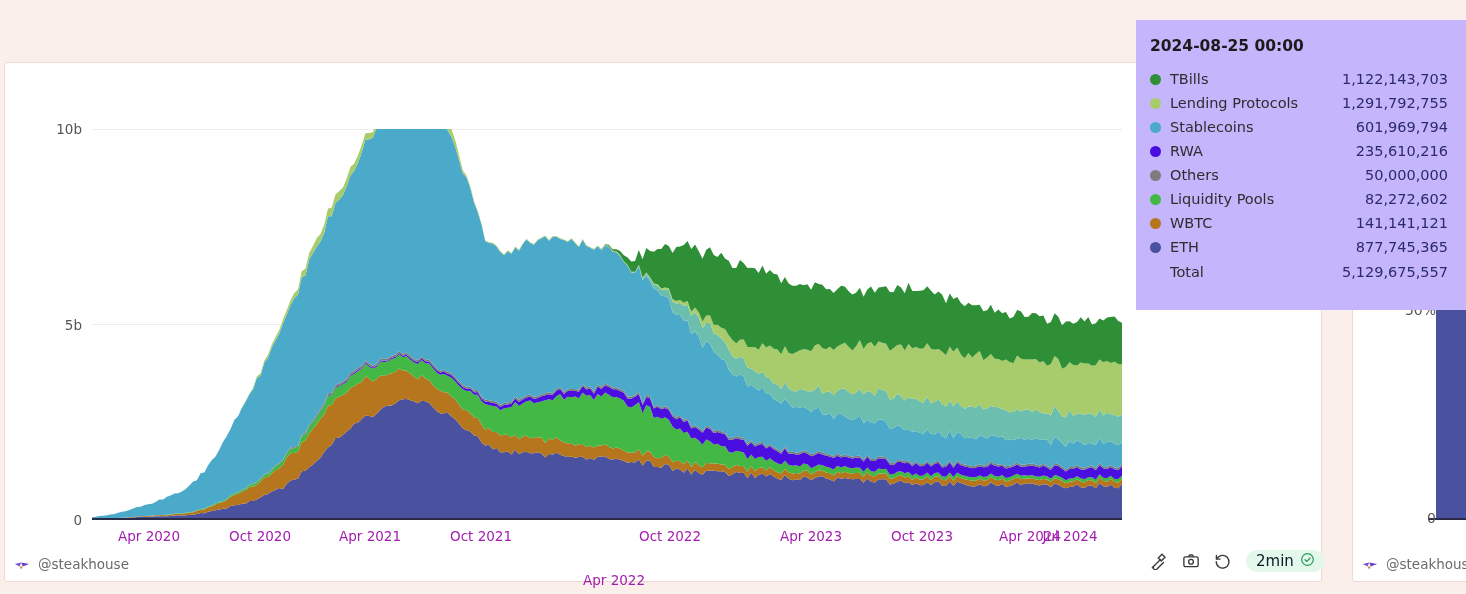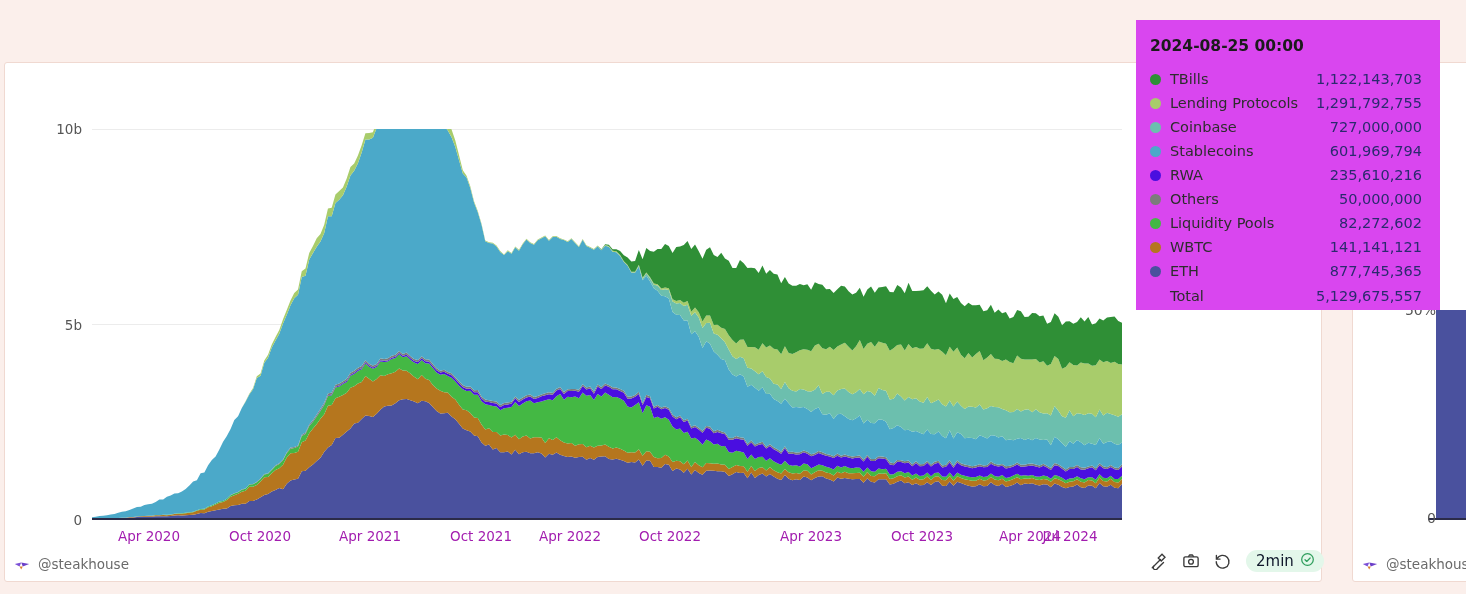--- a/index.html
+++ b/index.html
@@ -62,22 +62,22 @@
   #legend-main {
     position: absolute; left: 1130px; top: 148px; width: 178px;
     display: flex; flex-direction: column; align-items: flex-end; gap: 8.5px;
   }
   .leg-item { display: flex; align-items: center; gap: 8px; }
   .leg-label { font-size: 13.5px; color: #555; white-space: nowrap; }
   .leg-sw { width: 13px; height: 13px; border-radius: 3px; flex: none; }
 
   
   #tooltip {
-    position: absolute; left: 1136px; top: 20px; width: 304px; height: 290px;
-    background: #d946ef;
+    position: absolute; left: 1136px; top: 20px; width: 330px; height: 290px;
+    background: #c4b5fd;
     padding: 17px 18px 10px 14px;
     z-index: 40;
   }
   #tt-date { font-size: 15.5px; font-weight: bold; color: #1b1b1b; margin-bottom: 12px; }
   .tt-row { display: flex; align-items: center; height: 24px; }
   .tt-dot { width: 11px; height: 11px; border-radius: 50%; flex: none; margin-right: 9px; }
   .tt-name { font-size: 14.5px; color: #2d2d2d; flex: none; }
   .tt-val  { font-size: 14.5px; color: #2b2a6e; margin-left: auto; font-variant-numeric: tabular-nums; }
   .tt-row.total { margin-top: 1px; }
   .tt-row.total .tt-name { margin-left: 20px; color: #2d2d2d; }
@@ -147,21 +147,21 @@
         <path d="M 0.00 388.25 L 3.75 387.74 L 7.49 386.97 L 11.24 386.70 L 14.98 386.24 L 18.73 385.53 L 22.47 384.90 L 26.22 383.82 L 29.96 382.81 L 33.71 382.13 L 37.45 380.97 L 41.20 379.45 L 44.95 378.06 L 48.69 377.75 L 52.44 376.06 L 56.18 375.15 L 59.93 374.79 L 63.67 372.97 L 67.42 370.43 L 71.16 370.61 L 74.91 367.77 L 78.65 366.42 L 82.40 364.40 L 86.15 364.20 L 89.89 362.59 L 93.64 359.96 L 97.38 356.59 L 101.13 352.61 L 104.87 351.17 L 108.62 344.34 L 112.36 343.54 L 116.11 336.18 L 119.85 331.10 L 123.60 327.52 L 127.35 320.53 L 131.09 312.71 L 134.84 307.02 L 138.58 300.03 L 142.33 291.08 L 146.07 287.33 L 149.82 279.02 L 153.56 272.25 L 157.31 264.73 L 161.05 259.10 L 164.80 247.30 L 168.55 244.59 L 172.29 231.40 L 176.04 225.79 L 179.78 215.57 L 183.53 207.96 L 187.27 201.07 L 191.02 190.18 L 194.76 180.99 L 198.51 171.48 L 202.25 163.95 L 206.00 160.38 L 209.75 142.16 L 213.49 139.49 L 217.24 123.94 L 220.98 116.91 L 224.73 109.23 L 228.47 104.91 L 232.22 95.63 L 235.96 79.62 L 239.71 78.82 L 243.45 65.38 L 247.20 61.90 L 250.95 58.58 L 254.69 49.55 L 258.44 37.95 L 262.18 34.40 L 265.93 26.53 L 269.67 16.14 L 273.42 4.22 L 277.16 3.96 L 280.91 3.21 L 284.65 -6.98 L 288.40 -12.34 L 292.15 -18.90 L 295.89 -24.20 L 299.64 -29.63 L 303.38 -30.61 L 307.13 -38.37 L 310.87 -36.87 L 314.62 -35.20 L 318.36 -32.77 L 322.11 -30.90 L 325.85 -32.56 L 329.60 -34.04 L 333.35 -33.59 L 337.09 -29.36 L 340.84 -25.94 L 344.58 -17.47 L 348.33 -16.50 L 352.07 -12.33 L 355.82 -8.50 L 359.56 0.59 L 363.31 11.54 L 367.05 26.16 L 370.80 41.23 L 374.55 46.70 L 378.29 57.13 L 382.04 72.17 L 385.78 81.96 L 389.53 94.71 L 393.27 111.40 L 397.02 113.13 L 400.76 113.77 L 404.51 116.59 L 408.25 122.06 L 412.00 125.39 L 415.75 121.34 L 419.49 123.88 L 423.24 117.45 L 426.98 120.87 L 430.73 114.39 L 434.47 109.83 L 438.22 113.18 L 441.96 114.96 L 445.71 110.59 L 449.45 108.58 L 453.20 106.62 L 456.95 110.90 L 460.69 107.26 L 464.44 107.01 L 468.18 109.29 L 471.93 110.39 L 475.67 112.29 L 479.42 109.20 L 483.16 113.19 L 486.91 117.31 L 490.65 109.95 L 494.40 116.33 L 498.15 118.11 L 501.89 119.94 L 505.64 116.61 L 509.38 120.24 L 513.13 115.25 L 516.87 115.77 L 520.62 120.25 L 524.36 120.20 L 528.11 122.03 L 531.85 126.19 L 535.60 128.56 L 539.35 132.58 L 543.09 131.88 L 546.84 121.00 L 550.58 130.32 L 554.33 118.97 L 558.07 121.97 L 561.82 122.66 L 565.56 119.97 L 569.31 120.02 L 573.05 115.02 L 576.80 116.92 L 580.55 123.91 L 584.29 117.92 L 588.04 117.50 L 591.78 115.88 L 595.53 112.02 L 599.27 120.00 L 603.02 115.46 L 606.76 122.25 L 610.51 129.80 L 614.25 120.65 L 618.00 118.21 L 621.75 126.07 L 625.49 128.05 L 629.24 123.69 L 632.98 129.61 L 636.73 131.77 L 640.47 139.08 L 644.22 138.95 L 647.96 130.96 L 651.71 134.20 L 655.45 139.04 L 659.20 138.68 L 662.95 139.17 L 666.69 143.89 L 670.44 136.56 L 674.18 144.70 L 677.93 141.06 L 681.67 144.82 L 685.42 145.42 L 689.16 154.26 L 692.91 148.03 L 696.65 154.40 L 700.40 156.74 L 704.15 156.74 L 707.89 154.95 L 711.64 156.30 L 715.38 155.29 L 719.13 160.74 L 722.87 153.24 L 726.62 155.00 L 730.36 155.83 L 734.11 160.18 L 737.85 159.97 L 741.60 164.01 L 745.35 160.33 L 749.09 156.81 L 752.84 157.47 L 756.58 162.33 L 760.33 165.49 L 764.07 163.81 L 767.82 158.84 L 771.56 167.66 L 775.31 160.57 L 779.05 157.61 L 782.80 163.87 L 786.55 158.56 L 790.29 157.91 L 794.04 157.31 L 797.78 162.94 L 801.53 163.13 L 805.27 156.11 L 809.02 158.59 L 812.76 164.32 L 816.51 153.80 L 820.25 161.91 L 824.00 162.10 L 827.75 161.82 L 831.49 161.31 L 835.24 157.25 L 838.98 161.74 L 842.73 165.51 L 846.47 162.50 L 850.22 165.71 L 853.96 174.28 L 857.71 164.61 L 861.45 170.07 L 865.20 168.03 L 868.95 173.97 L 872.69 177.14 L 876.44 173.85 L 880.18 176.37 L 883.93 176.24 L 887.67 175.81 L 891.42 182.21 L 895.16 181.23 L 898.91 175.74 L 902.65 183.74 L 906.40 180.51 L 910.15 184.23 L 913.89 183.07 L 917.64 189.43 L 921.38 187.94 L 925.13 180.94 L 928.87 182.37 L 932.62 187.97 L 936.36 187.72 L 940.11 183.94 L 943.85 184.14 L 947.60 187.34 L 951.35 186.42 L 955.09 194.82 L 958.84 192.95 L 962.58 184.17 L 966.33 187.67 L 970.07 196.31 L 973.82 192.62 L 977.56 192.30 L 981.31 194.69 L 985.05 192.96 L 988.80 188.13 L 992.55 192.50 L 996.29 188.10 L 1000.04 195.41 L 1003.78 194.33 L 1007.53 189.55 L 1011.27 191.53 L 1015.02 188.45 L 1018.76 187.97 L 1022.51 187.49 L 1026.25 191.95 L 1030.00 193.72 L 1030.00 235.55 L 1026.25 235.08 L 1022.51 232.84 L 1018.76 233.91 L 1015.02 231.91 L 1011.27 233.32 L 1007.53 230.54 L 1003.78 236.26 L 1000.04 236.65 L 996.29 234.51 L 992.55 234.42 L 988.80 233.38 L 985.05 236.59 L 981.31 236.01 L 977.56 233.34 L 973.82 238.05 L 970.07 239.81 L 966.33 229.94 L 962.58 227.03 L 958.84 234.97 L 955.09 236.85 L 951.35 232.30 L 947.60 233.42 L 943.85 230.11 L 940.11 230.40 L 936.36 230.62 L 932.62 230.43 L 928.87 229.64 L 925.13 226.49 L 921.38 234.28 L 917.64 232.98 L 913.89 230.48 L 910.15 232.02 L 906.40 229.94 L 902.65 229.67 L 898.91 224.97 L 895.16 228.49 L 891.42 231.25 L 887.67 222.08 L 883.93 225.09 L 880.18 228.45 L 876.44 224.12 L 872.69 229.22 L 868.95 225.72 L 865.20 218.55 L 861.45 222.66 L 857.71 217.72 L 853.96 226.14 L 850.22 222.74 L 846.47 220.07 L 842.73 220.66 L 838.98 219.71 L 835.24 214.36 L 831.49 219.41 L 827.75 219.72 L 824.00 218.01 L 820.25 219.20 L 816.51 214.89 L 812.76 221.55 L 809.02 215.54 L 805.27 215.92 L 801.53 219.32 L 797.78 221.77 L 794.04 214.73 L 790.29 213.64 L 786.55 212.46 L 782.80 217.85 L 779.05 213.01 L 775.31 214.81 L 771.56 220.10 L 767.82 211.06 L 764.07 217.32 L 760.33 221.54 L 756.58 217.68 L 752.84 213.75 L 749.09 215.48 L 745.35 217.57 L 741.60 221.10 L 737.85 217.85 L 734.11 220.14 L 730.36 219.23 L 726.62 214.76 L 722.87 216.44 L 719.13 222.15 L 715.38 220.83 L 711.64 220.37 L 707.89 221.34 L 704.15 223.33 L 700.40 224.94 L 696.65 223.88 L 692.91 217.28 L 689.16 225.14 L 685.42 220.49 L 681.67 219.72 L 677.93 216.46 L 674.18 218.45 L 670.44 214.35 L 666.69 220.81 L 662.95 218.31 L 659.20 218.12 L 655.45 218.02 L 651.71 210.42 L 647.96 210.65 L 644.22 214.45 L 640.47 211.04 L 636.73 206.35 L 632.98 200.08 L 629.24 198.64 L 625.49 195.76 L 621.75 196.02 L 618.00 186.44 L 614.25 186.49 L 610.51 192.50 L 606.76 183.34 L 603.02 178.41 L 599.27 182.87 L 595.53 172.07 L 591.78 173.76 L 588.04 171.01 L 584.29 172.03 L 580.55 170.35 L 576.80 159.19 L 573.05 158.55 L 569.31 159.57 L 565.56 155.23 L 561.82 154.52 L 558.07 148.13 L 554.33 143.58 L 550.58 148.75 L 546.84 135.74 L 543.09 142.81 L 539.35 142.82 L 535.60 136.03 L 531.85 132.14 L 528.11 126.06 L 524.36 122.31 L 520.62 121.81 L 516.87 116.96 L 513.13 116.02 L 509.38 120.64 L 505.64 116.61 L 501.89 119.94 L 498.15 118.11 L 494.40 116.33 L 490.65 109.95 L 486.91 117.31 L 483.16 113.19 L 479.42 109.20 L 475.67 112.29 L 471.93 110.39 L 468.18 109.29 L 464.44 107.01 L 460.69 107.26 L 456.95 110.90 L 453.20 106.62 L 449.45 108.58 L 445.71 110.59 L 441.96 114.96 L 438.22 113.18 L 434.47 109.83 L 430.73 114.39 L 426.98 120.87 L 423.24 117.45 L 419.49 123.88 L 415.75 121.34 L 412.00 125.39 L 408.25 122.06 L 404.51 116.59 L 400.76 113.77 L 397.02 113.13 L 393.27 111.40 L 389.53 94.71 L 385.78 81.96 L 382.04 72.17 L 378.29 57.13 L 374.55 46.70 L 370.80 41.23 L 367.05 26.16 L 363.31 11.54 L 359.56 0.59 L 355.82 -8.50 L 352.07 -12.33 L 348.33 -16.50 L 344.58 -17.47 L 340.84 -25.94 L 337.09 -29.36 L 333.35 -33.59 L 329.60 -34.04 L 325.85 -32.56 L 322.11 -30.90 L 318.36 -32.77 L 314.62 -35.20 L 310.87 -36.87 L 307.13 -38.37 L 303.38 -30.61 L 299.64 -29.63 L 295.89 -24.20 L 292.15 -18.90 L 288.40 -12.34 L 284.65 -6.98 L 280.91 3.21 L 277.16 3.96 L 273.42 4.22 L 269.67 16.14 L 265.93 26.53 L 262.18 34.40 L 258.44 37.95 L 254.69 49.55 L 250.95 58.58 L 247.20 61.90 L 243.45 65.38 L 239.71 78.82 L 235.96 79.62 L 232.22 95.63 L 228.47 104.91 L 224.73 109.23 L 220.98 116.91 L 217.24 123.94 L 213.49 139.49 L 209.75 142.16 L 206.00 160.38 L 202.25 163.95 L 198.51 171.48 L 194.76 180.99 L 191.02 190.18 L 187.27 201.07 L 183.53 207.96 L 179.78 215.57 L 176.04 225.79 L 172.29 231.40 L 168.55 244.59 L 164.80 247.30 L 161.05 259.10 L 157.31 264.73 L 153.56 272.25 L 149.82 279.02 L 146.07 287.33 L 142.33 291.08 L 138.58 300.03 L 134.84 307.02 L 131.09 312.71 L 127.35 320.53 L 123.60 327.52 L 119.85 331.10 L 116.11 336.18 L 112.36 343.54 L 108.62 344.34 L 104.87 351.17 L 101.13 352.61 L 97.38 356.59 L 93.64 359.96 L 89.89 362.59 L 86.15 364.20 L 82.40 364.40 L 78.65 366.42 L 74.91 367.77 L 71.16 370.61 L 67.42 370.43 L 63.67 372.97 L 59.93 374.79 L 56.18 375.15 L 52.44 376.06 L 48.69 377.75 L 44.95 378.06 L 41.20 379.45 L 37.45 380.97 L 33.71 382.13 L 29.96 382.81 L 26.22 383.82 L 22.47 384.90 L 18.73 385.53 L 14.98 386.24 L 11.24 386.70 L 7.49 386.97 L 3.75 387.74 L 0.00 388.25 Z" fill="#2f8f36"></path>
         <line x1="0" x2="1030" y1="390.2" y2="390.2" class="axisline"></line>
       </svg>
   </div>
 
   <div id="x-axis">
       <div class="xtick" style="left: 57px;">Apr 2020</div>
       <div class="xtick" style="left: 168px;">Oct 2020</div>
       <div class="xtick" style="left: 278px;">Apr 2021</div>
       <div class="xtick" style="left: 389px;">Oct 2021</div>
-      <div class="xtick" style="left: 478px;">Apr 2022</div>
+      <div class="xtick" style="left: 522px; margin-top: 44px;">Apr 2022</div>
       <div class="xtick" style="left: 578px;">Oct 2022</div>
       <div class="xtick" style="left: 719px; text-align: right;">Apr 2023</div>
       <div class="xtick" style="left: 830px;">Oct 2023</div>
       <div class="xtick" style="left: 938px;">Apr 2024</div>
       <div class="xtick" style="left: 978px;">Jul 2024</div>
     </div>
 
   <div id="legend-main">
       <div class="leg-item">
         <span class="leg-label">RWA</span>
@@ -254,25 +254,20 @@
           <span class="tt-dot" style="background:#2f8f36"></span>
           <span class="tt-name">TBills</span>
           <span class="tt-val">1,122,143,703</span>
         </div>
         <div class="tt-row">
           <span class="tt-dot" style="background:#a8cc6b"></span>
           <span class="tt-name">Lending Protocols</span>
           <span class="tt-val">1,291,792,755</span>
         </div>
         <div class="tt-row">
-          <span class="tt-dot" style="background:#6cbfae"></span>
-          <span class="tt-name">Coinbase</span>
-          <span class="tt-val">727,000,000</span>
-        </div>
-        <div class="tt-row">
           <span class="tt-dot" style="background:#4ba9c9"></span>
           <span class="tt-name">Stablecoins</span>
           <span class="tt-val">601,969,794</span>
         </div>
         <div class="tt-row">
           <span class="tt-dot" style="background:#4a0ee0"></span>
           <span class="tt-name">RWA</span>
           <span class="tt-val">235,610,216</span>
         </div>
         <div class="tt-row">

